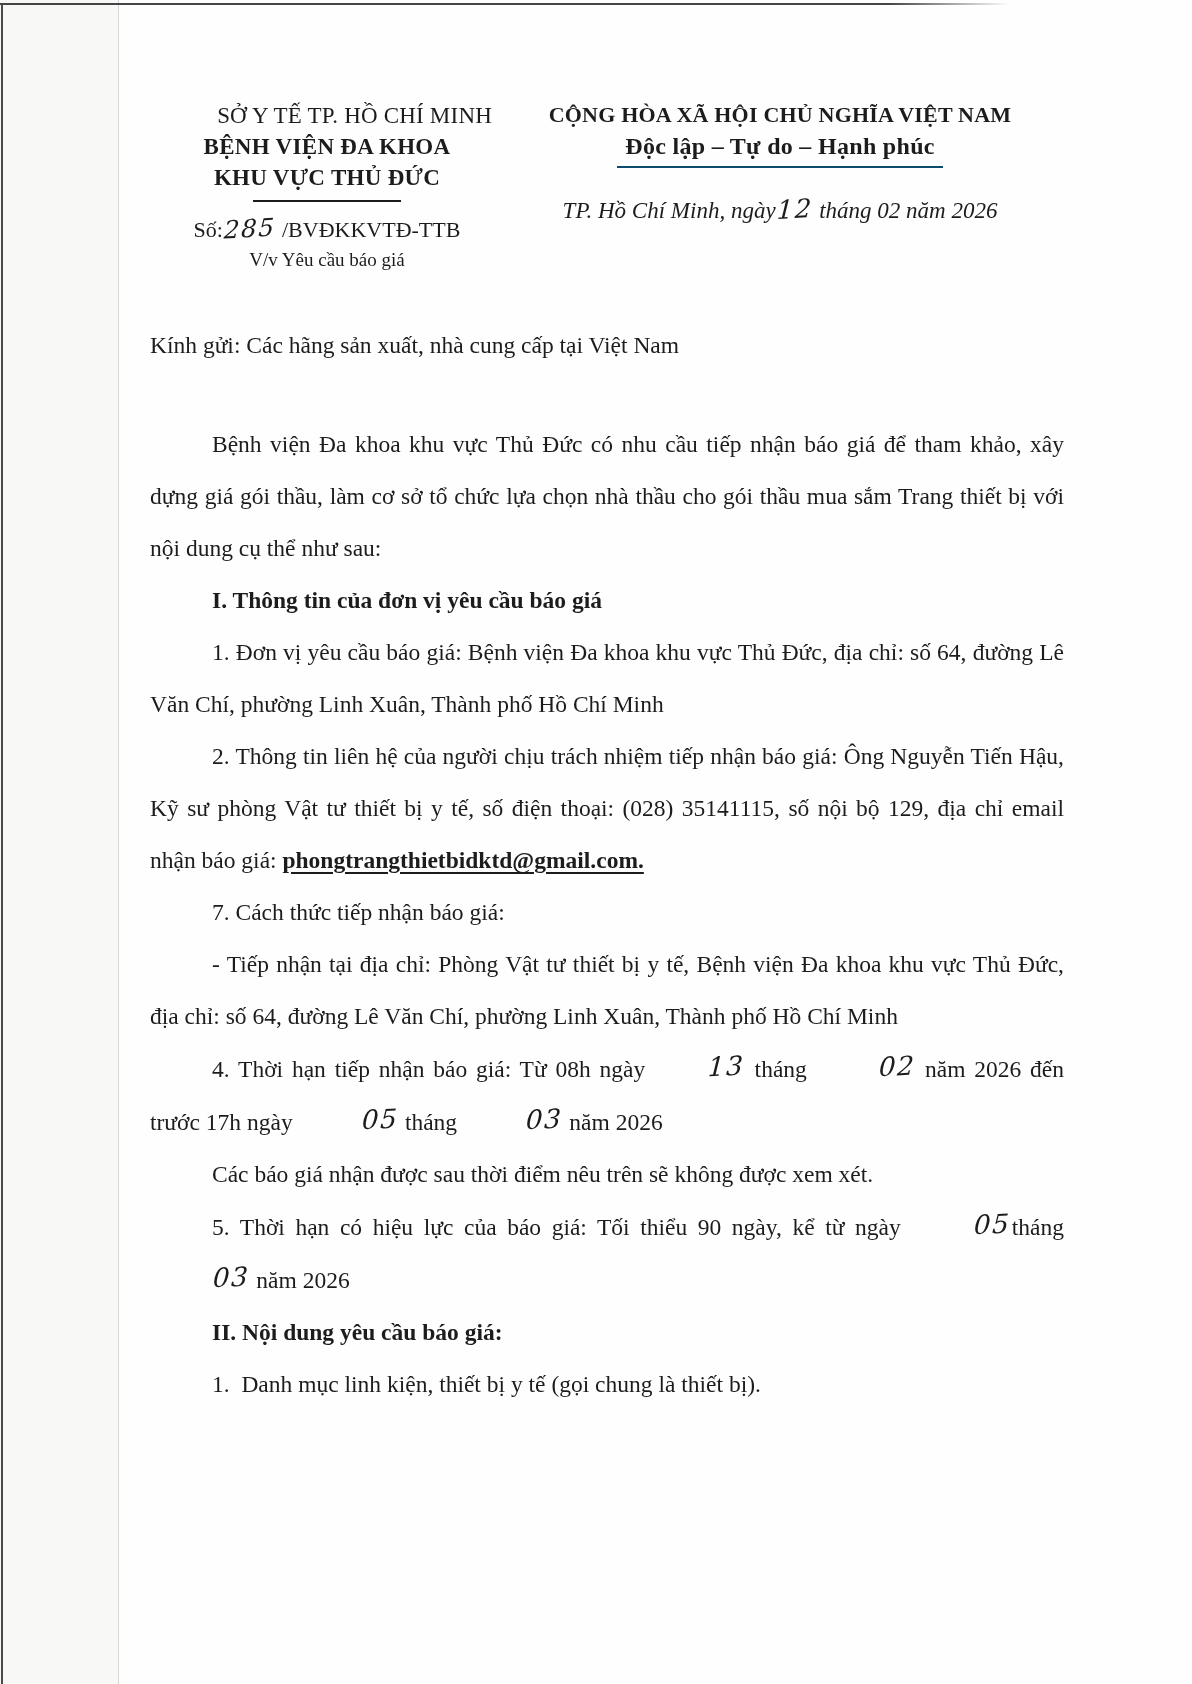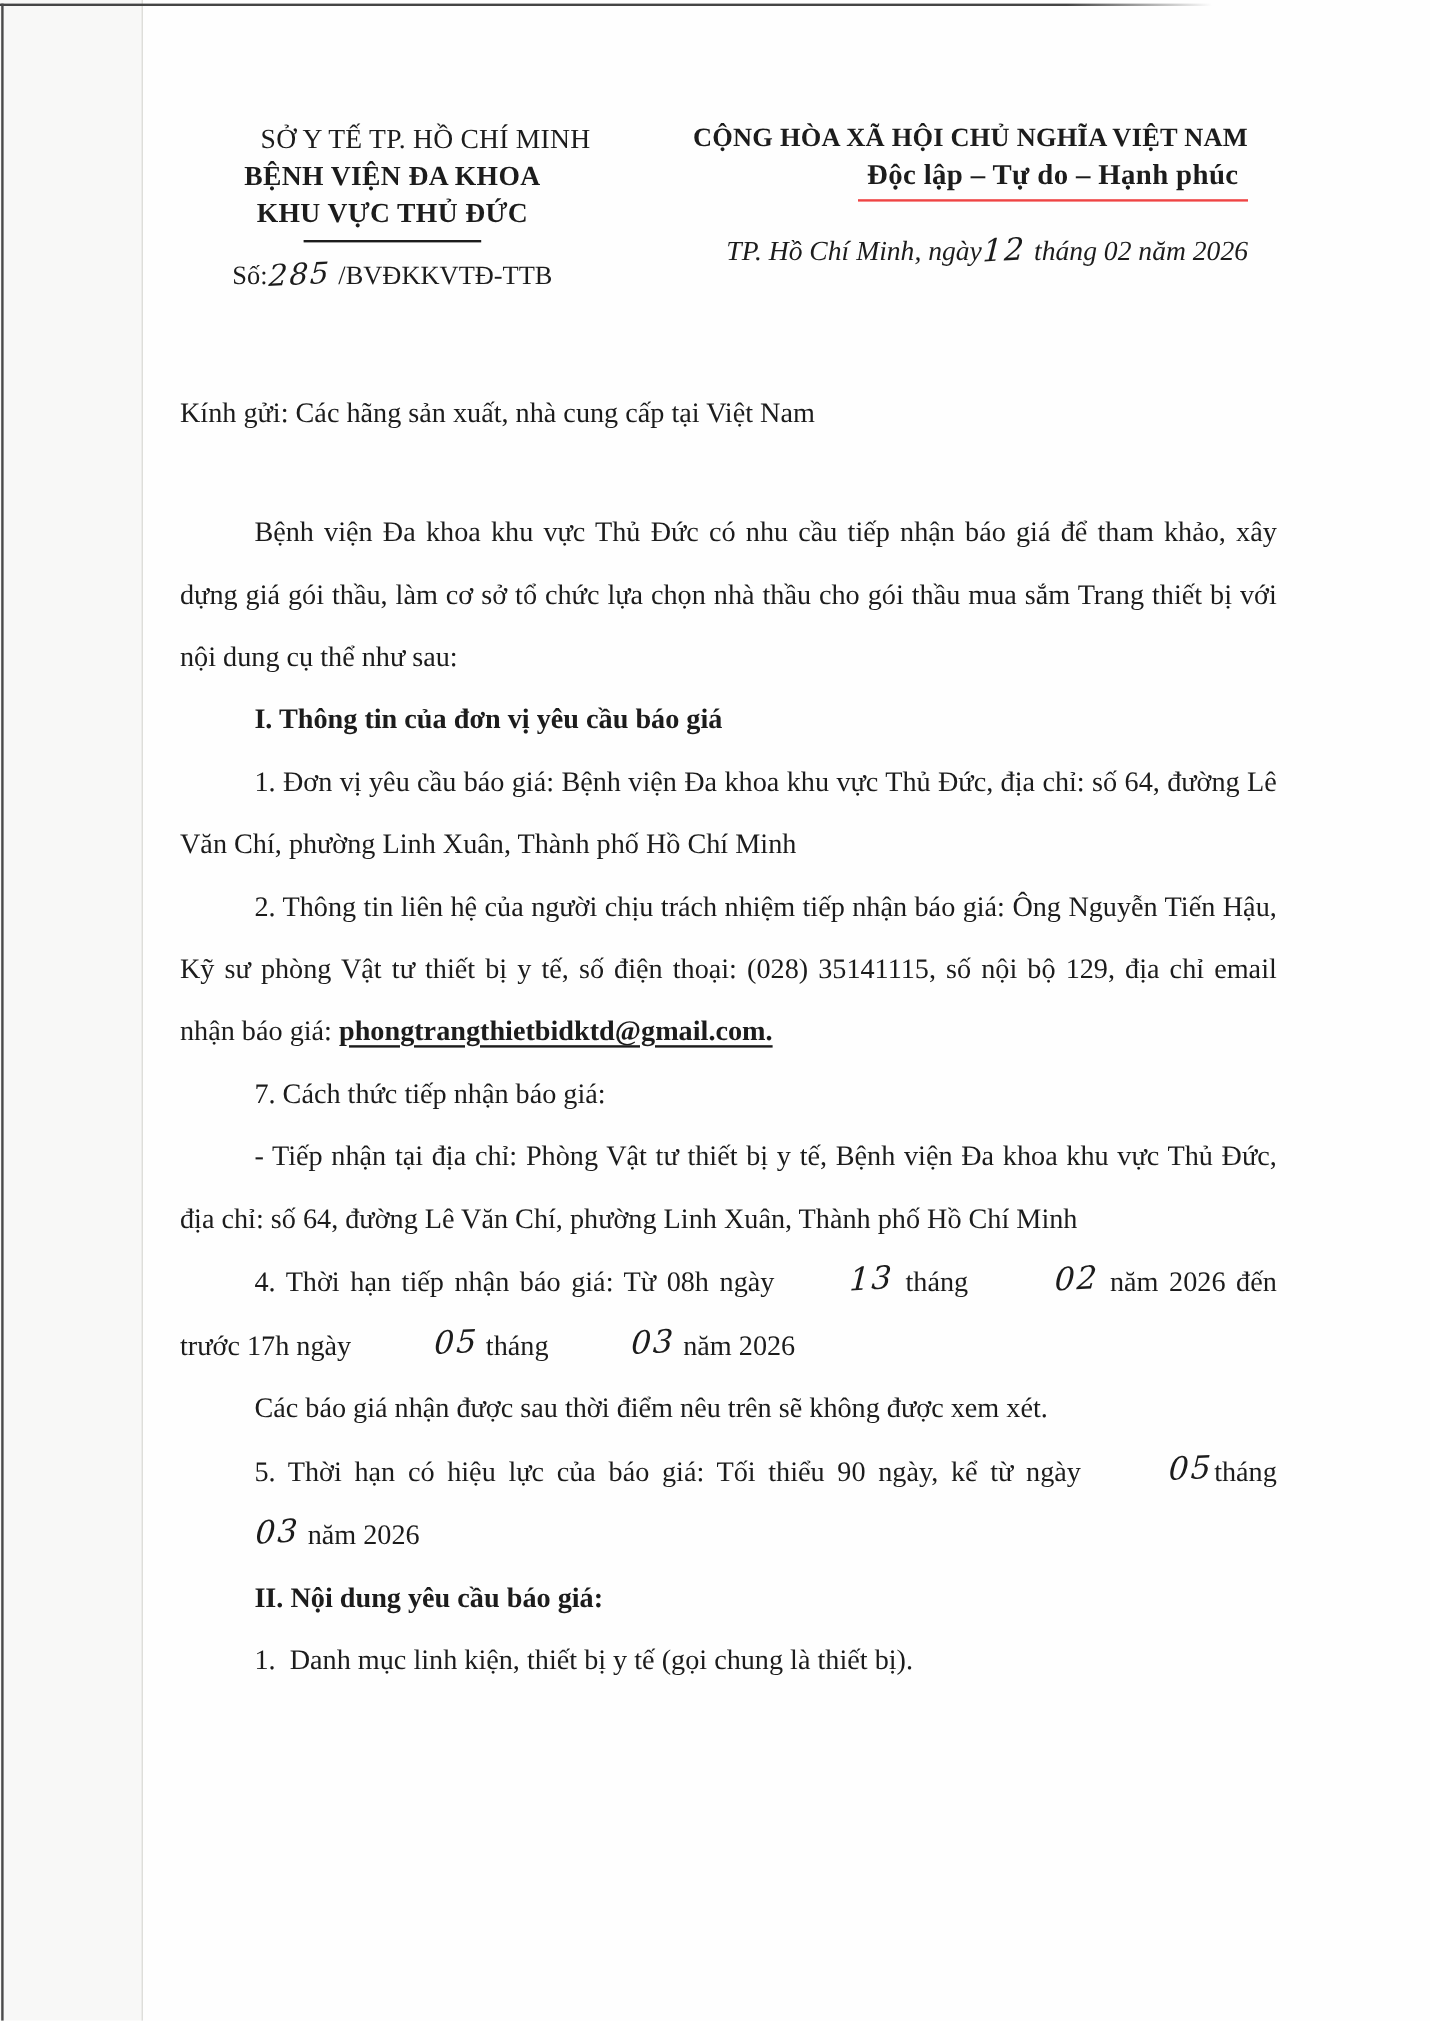--- a/index.html
+++ b/index.html
@@ -13,29 +13,29 @@
   
   .scan-margin{position:absolute;left:0;top:0;bottom:0;width:118px;background:#f8f8f7;}
   .scan-fold{position:absolute;left:118px;top:0;bottom:0;width:1px;background:#d6d6d2;}
   .scan-top{position:absolute;left:0;top:3px;height:2px;width:1010px;
     background:linear-gradient(to right,#454545 88%,rgba(69,69,69,0));}
   .scan-left{position:absolute;left:1px;top:3px;bottom:0;width:2px;background:#4a4a4a;}
 
   
   .header{position:absolute;top:100px;left:0;right:0;display:flex;}
   .hleft{width:330px;margin-left:162px;text-align:center;}
-  .hright{width:520px;margin-left:28px;text-align:right;}
+  .hright{width:520px;margin-left:28px;text-align:center;}
   .dept{font-size:23px;letter-spacing:.2px;line-height:31px;text-align:right;}
   .orgline{font-size:23px;font-weight:bold;line-height:31px;letter-spacing:.3px;}
   .org-rule{width:148px;height:0;border-top:2px solid #1c1c1c;margin:7px auto 12px;}
   .doc-number{font-size:22px;line-height:30px;white-space:nowrap;}
   .doc-subject{font-size:19px;line-height:26px;margin-top:2px;}
   .country{font-size:22px;font-weight:bold;letter-spacing:.2px;line-height:30px;white-space:nowrap;}
   .motto{display:inline-block;font-size:24px;font-weight:bold;letter-spacing:.3px;
-    border-bottom:2px solid #ef4444;padding:2px 8px 6px;line-height:28px;white-space:nowrap;}
+    border-bottom:2px solid #0c4a6e;padding:2px 8px 6px;line-height:28px;white-space:nowrap;}
   .dateline{margin-top:26px;font-style:italic;font-size:23px;white-space:nowrap;}
 
   
   .hw{font-family:"DejaVu Serif", serif;font-style:italic;font-size:1.12em;
     letter-spacing:1.5px;display:inline-block;transform:rotate(-3deg) skewX(-6deg);
     padding:0 1px;}
 
   
   .salutation{position:absolute;top:328px;left:150px;width:912px;
     font-size:23.5px;line-height:34px;}
@@ -54,20 +54,21 @@
   <div class="scan-top"></div>
   <div class="scan-left"></div>
 
   <div class="header">
     <div class="hleft">
       <div class="dept">SỞ Y TẾ TP. HỒ CHÍ MINH</div>
       <div class="orgline">BỆNH VIỆN ĐA KHOA</div>
       <div class="orgline">KHU VỰC THỦ ĐỨC</div>
       <div class="org-rule"></div>
       <div class="doc-number"><span>Số:</span><span class="hw">285</span><span> /BVĐKKVTĐ-TTB</span></div>
+      <div class="doc-subject">V/v Yêu cầu báo giá</div>
     </div>
     <div class="hright">
       <div class="country">CỘNG HÒA XÃ HỘI CHỦ NGHĨA VIỆT NAM</div>
       <div><span class="motto">Độc lập – Tự do – Hạnh phúc</span></div>
       <div class="dateline"><span>TP. Hồ Chí Minh, ngày</span><span class="hw">12</span><span> tháng 02 năm 2026</span></div>
     </div>
   </div>
 
   <div class="salutation">Kính gửi: Các hãng sản xuất, nhà cung cấp tại Việt Nam</div>
 

